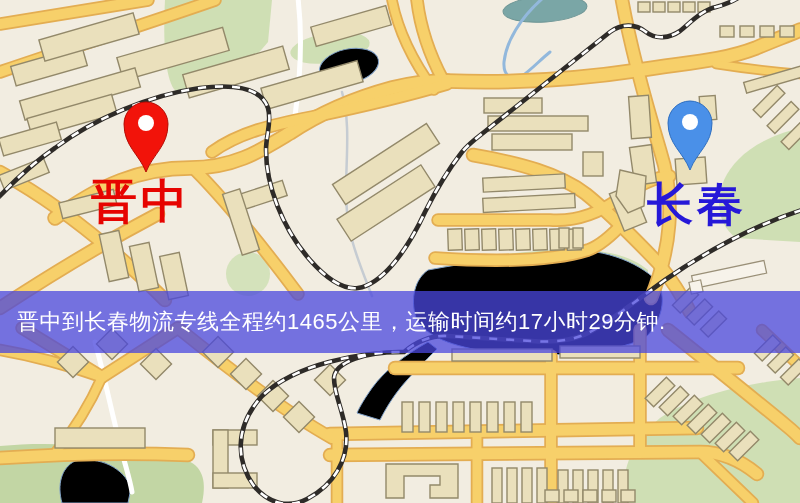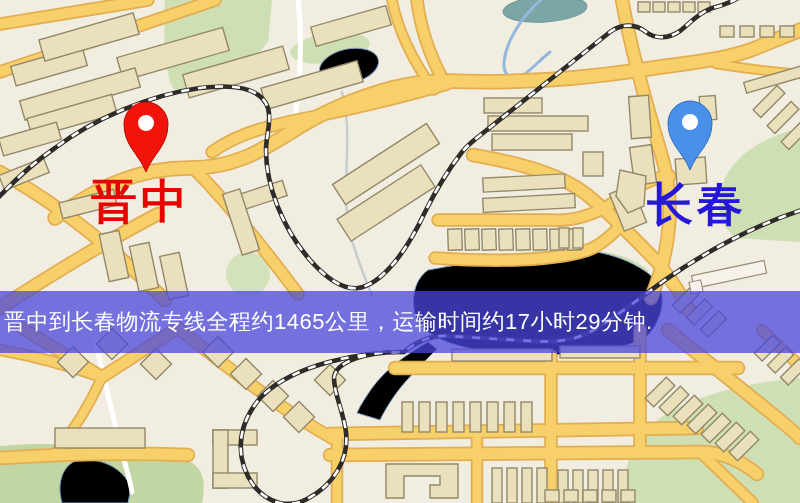--- a/index.html
+++ b/index.html
@@ -19,21 +19,21 @@
   .road-casing{fill:none;stroke:var(--road-casing);stroke-linecap:round;stroke-linejoin:round;}
   .road-fill{fill:none;stroke:var(--road-fill);stroke-linecap:round;stroke-linejoin:round;}
   .bld{fill:var(--bld-fill);stroke:var(--bld-stroke);stroke-width:1.4;}
   .bld-light{fill:#f7f3ea;stroke:#9a9078;stroke-width:1.2;}
   .rail-base{fill:none;stroke:var(--rail);stroke-width:4.6;}
   .rail-dash{fill:none;stroke:#ffffff;stroke-width:2.6;stroke-dasharray:8 9;}
   .pin{stroke-width:1;}
   .marker-label{font-weight:bold;font-size:46px;text-anchor:middle;letter-spacing:4px;}
   #route-banner{
     position:absolute;left:0;top:291px;width:800px;height:62px;
-    display:flex;align-items:center;box-sizing:border-box;padding-left:4px;
+    display:flex;align-items:center;box-sizing:border-box;padding-left:17px;
     z-index:5;
   }
   #route-banner span{
     font-size:22px;letter-spacing:0.5px;white-space:nowrap;
   }
 </style>
 </head>
 <body>
 
 <svg id="map-canvas" width="800" height="503" viewBox="0 0 800 503">

